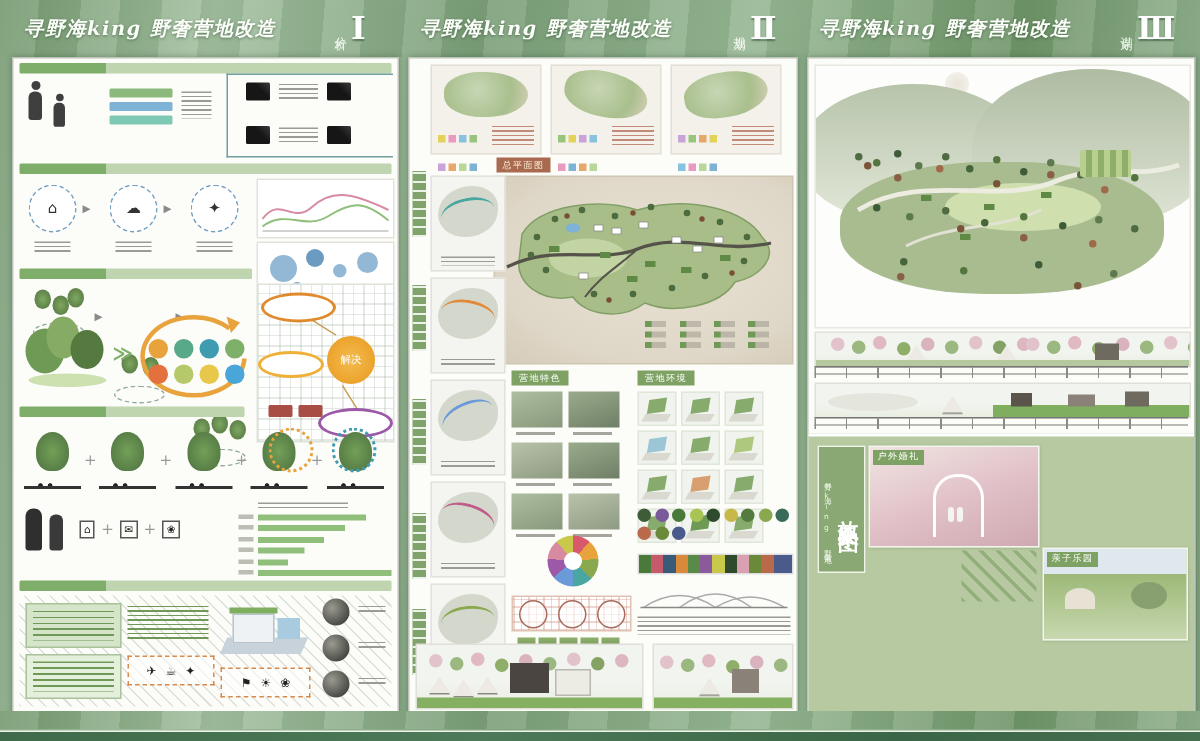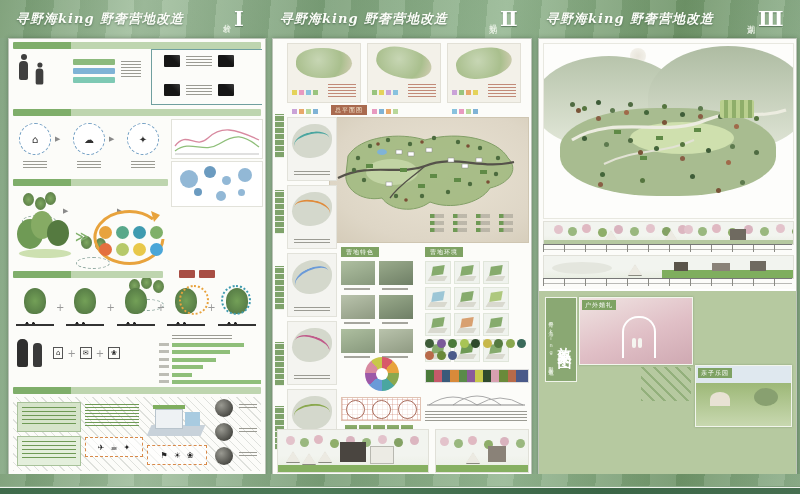--- a/index.html
+++ b/index.html
@@ -197,20 +197,29 @@
       <span class="dell"></span>
     </div>
     <span class="a arrow" style="left:108px;top:168px">▶</span>
     <div class="a tgroup" style="left:116px;top:152px">
       <span class="tdot" style="left:4px;top:4px"></span>
       <span class="tdot" style="left:16px;top:1px"></span>
       <span class="tdot" style="left:28px;top:5px"></span>
       <span class="dell"></span>
     </div>
 
+    <div class="a gridpanel" style="left:162px;top:150px;width:90px;height:104px">
+      <span class="lnk" style="left:28px;top:26px;width:26px;transform:rotate(32deg)"></span>
+      <span class="lnk" style="left:20px;top:52px;width:20px;transform:rotate(-14deg)"></span>
+      <span class="lnk" style="left:52px;top:74px;width:18px;transform:rotate(58deg)"></span>
+      <span class="ell" style="left:2px;top:5px;width:46px;height:16px;border:2px solid #e08a2e"></span>
+      <span class="ell" style="left:0px;top:44px;width:40px;height:14px;border:2px solid #f0b038"></span>
+      <span class="ell" style="left:40px;top:82px;width:46px;height:16px;border:2px solid #9c59a8"></span>
+      <div class="a" style="left:46px;top:34px;width:32px;height:32px;border-radius:50%;background:radial-gradient(#f4bc4e,#e8981f);display:flex;align-items:center;justify-content:center;color:#fff;font-size:7px">解决</div>
+    </div>
 
     <div class="a" style="left:8px;top:172px;width:56px;height:52px">
       <span class="a" style="left:0;top:8px;width:26px;height:30px;border-radius:50%;background:#6f9a55"></span>
       <span class="a" style="left:14px;top:0;width:22px;height:28px;border-radius:50%;background:#86ab64"></span>
       <span class="a" style="left:30px;top:9px;width:22px;height:26px;border-radius:50%;background:#557a40"></span>
       <span class="a" style="left:2px;top:38px;width:52px;height:9px;border-radius:50%;background:#cde0b0"></span>
     </div>
     <span class="a" style="left:66px;top:190px;color:#7fb069;font-size:13px;font-weight:bold">≫</span>
     <div class="a" style="left:84px;top:172px;width:74px;height:56px">
       <svg class="a" style="left:-4px;top:-4px" width="82" height="64" viewBox="0 0 82 64">

